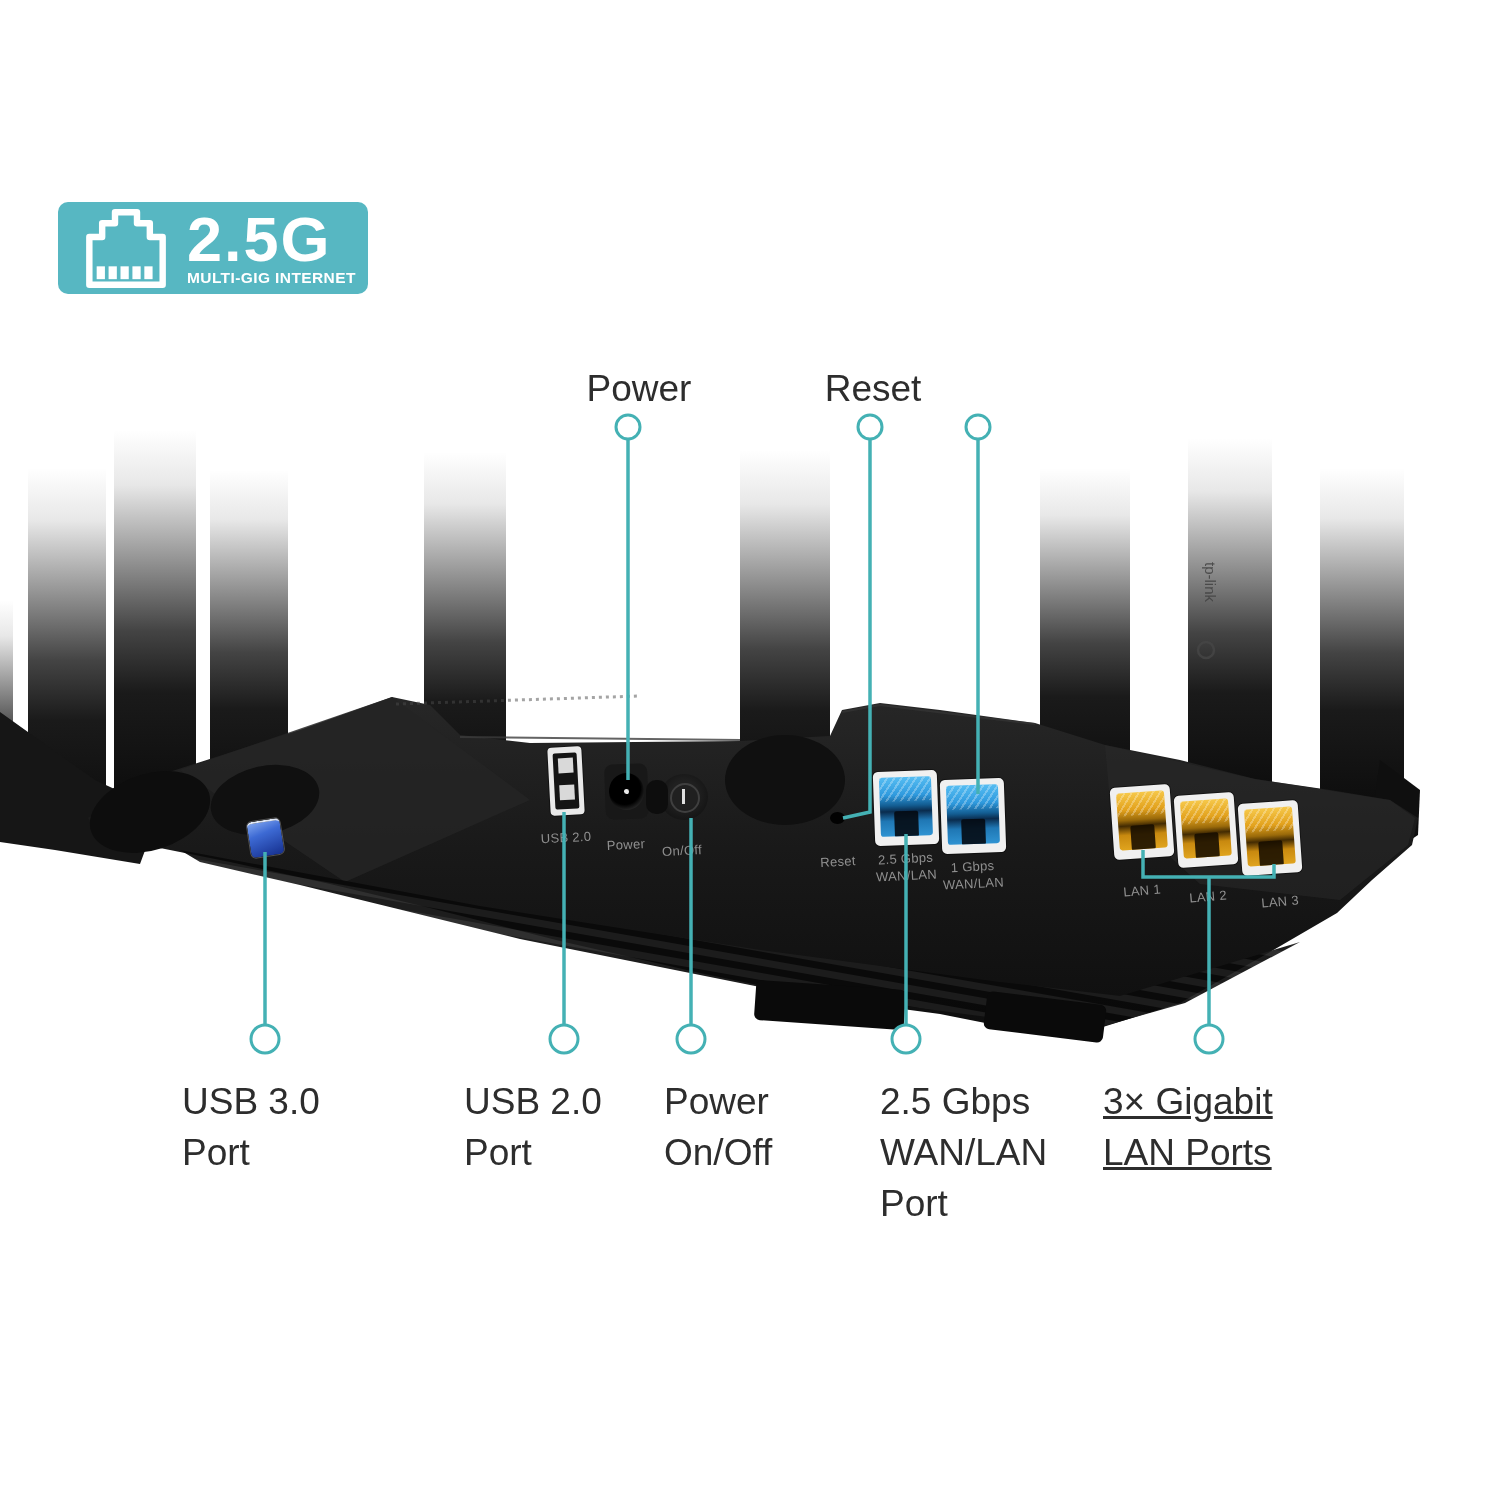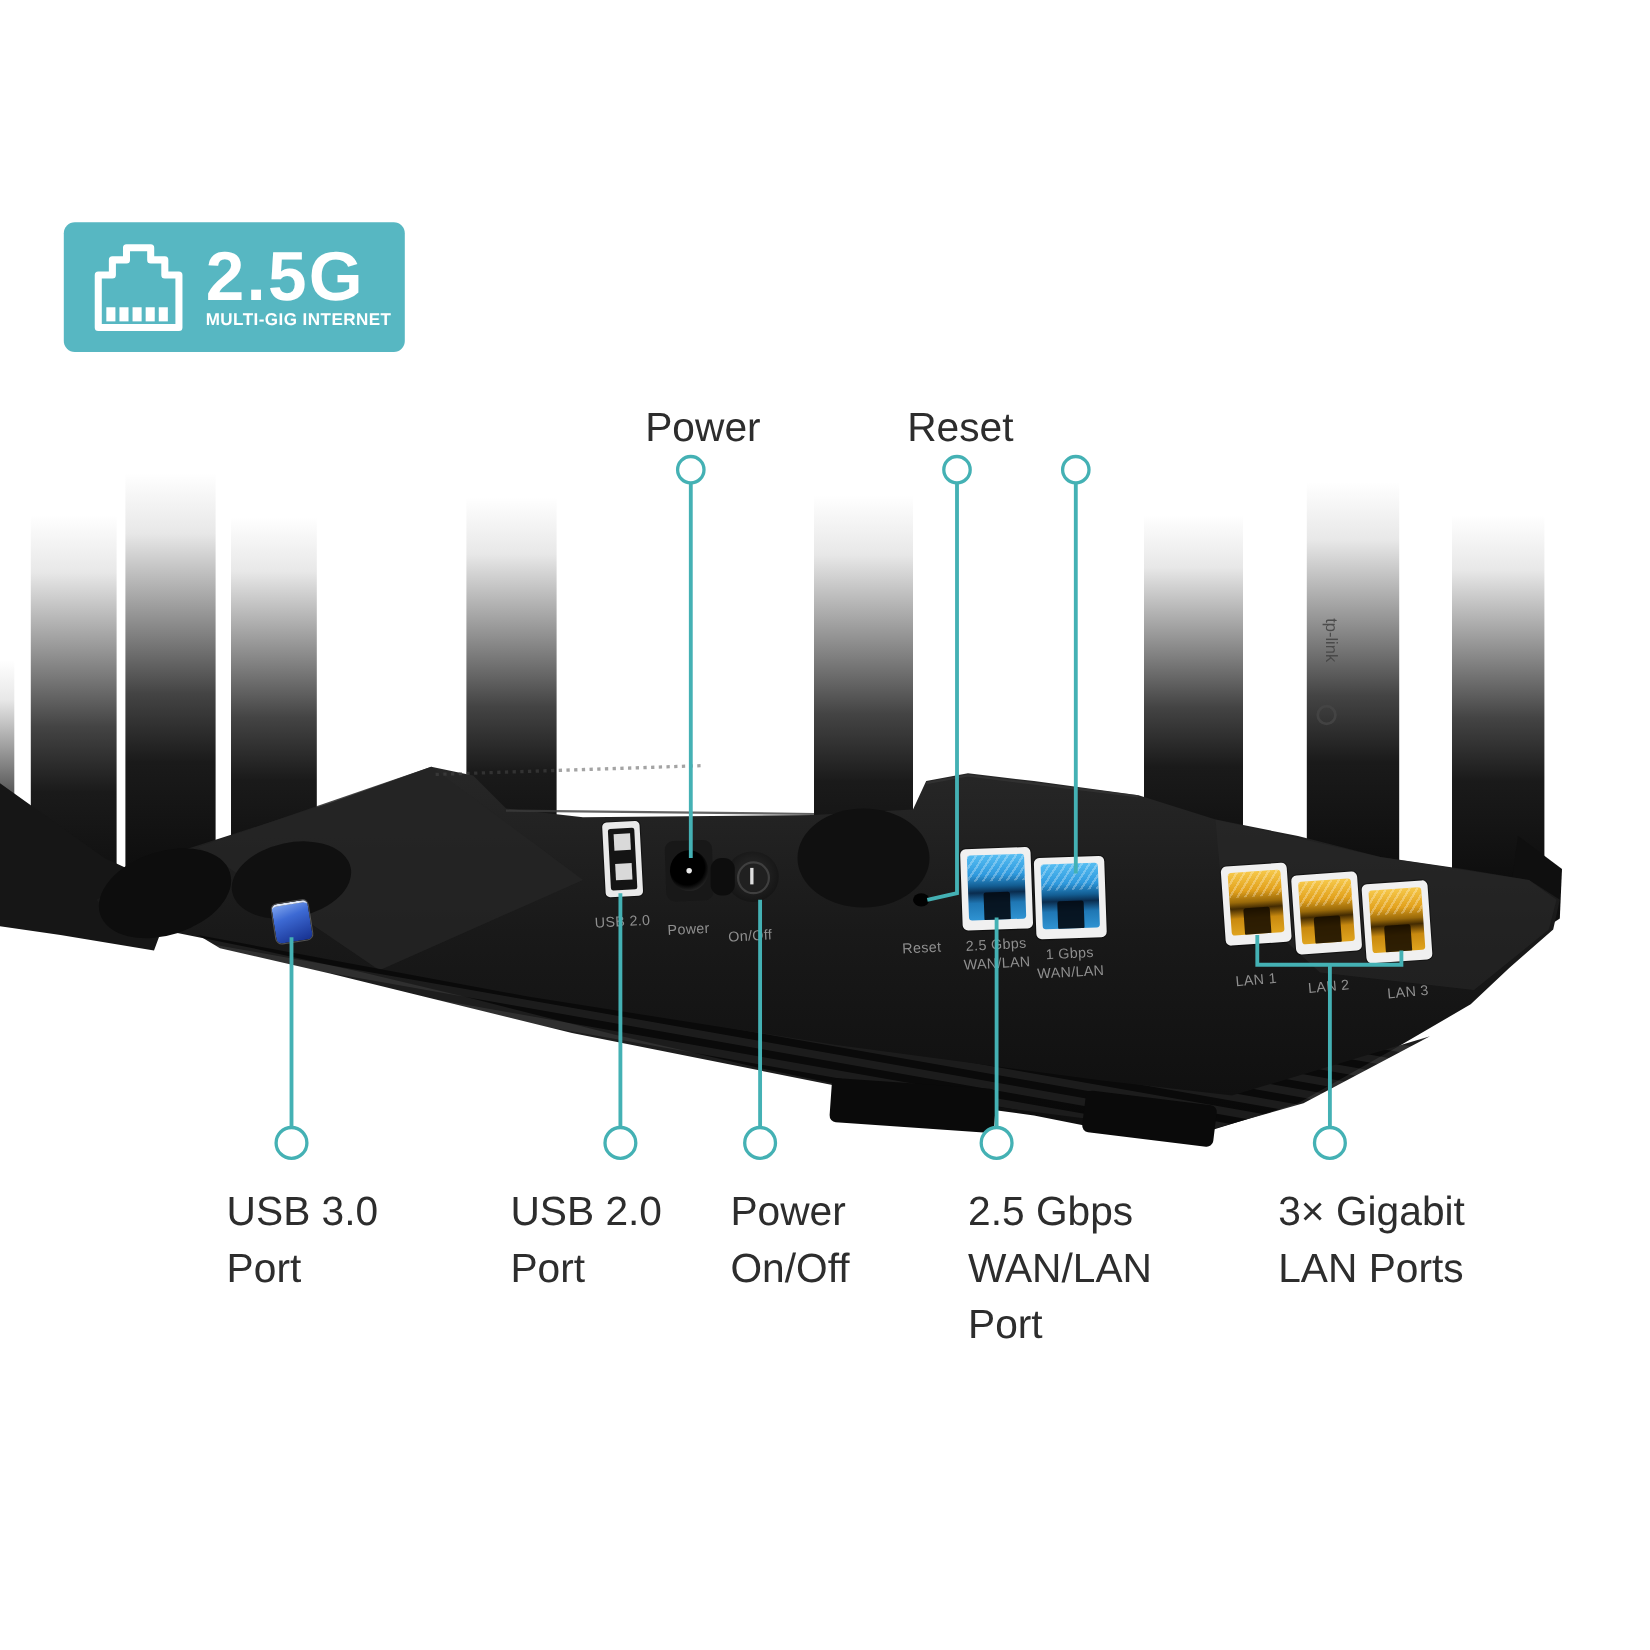--- a/index.html
+++ b/index.html
@@ -1,34 +1,34 @@
 <!DOCTYPE html>
 <html><head>
 <meta charset="utf-8">
 <style>
   html,body{margin:0;padding:0;background:#ffffff;}
   .canvas{position:relative;width:1500px;height:1500px;background:#ffffff;overflow:hidden;
           font-family:"Liberation Sans", sans-serif;}
 
   
-  .badge{position:absolute;left:58px;top:202px;width:310px;height:118px;background:#57b7c2;
+  .badge{position:absolute;left:58px;top:202px;width:310px;height:92px;background:#57b7c2;
          border-radius:10px;display:flex;align-items:center;box-sizing:border-box;padding-left:22px;}
   .badge-icon{width:92px;height:88px;flex:0 0 auto;}
   .badge-text{margin-left:15px;color:#ffffff;}
   .badge-speed{font-size:63px;font-weight:bold;line-height:58px;letter-spacing:2px;}
   .badge-sub{font-size:15.5px;font-weight:bold;letter-spacing:0.4px;margin-top:1px;white-space:nowrap;}
 
   
   .ct{position:absolute;top:368px;width:480px;font-size:37px;color:#2d2d2d;text-align:center;
       transform:translateX(-50%);white-space:nowrap;}
   .ct.power{left:639px;}
   .ct.reset{left:873px;}
   .ct.gigabit{left:1131px;}
   .cb{position:absolute;top:1076px;font-size:37px;color:#2d2d2d;line-height:51px;white-space:nowrap;}
-  .cb.b1{left:182px;margin-left:24px;} .cb.b2{left:464px;} .cb.b3{left:664px;} .cb.b4{left:880px;} .cb.b5{left:1162px;}
+  .cb.b1{left:182px;} .cb.b2{left:464px;} .cb.b3{left:664px;} .cb.b4{left:880px;} .cb.b5{left:1103px;text-decoration:underline;}
   .cb span{display:block;}
 
   
   .dl{position:absolute;font-size:13px;color:#8f8f8f;text-align:center;line-height:17px;
       letter-spacing:0.3px;transform:translateX(-50%) rotate(-3deg);white-space:nowrap;}
   .dl span{display:block;}
   .dl.tilt5{transform:translateX(-50%) rotate(-5deg);}
 
   
   .rj45{position:absolute;background:#f0f0f0;border-radius:5px;box-shadow:0 0 0 1px rgba(0,0,0,.4);}

